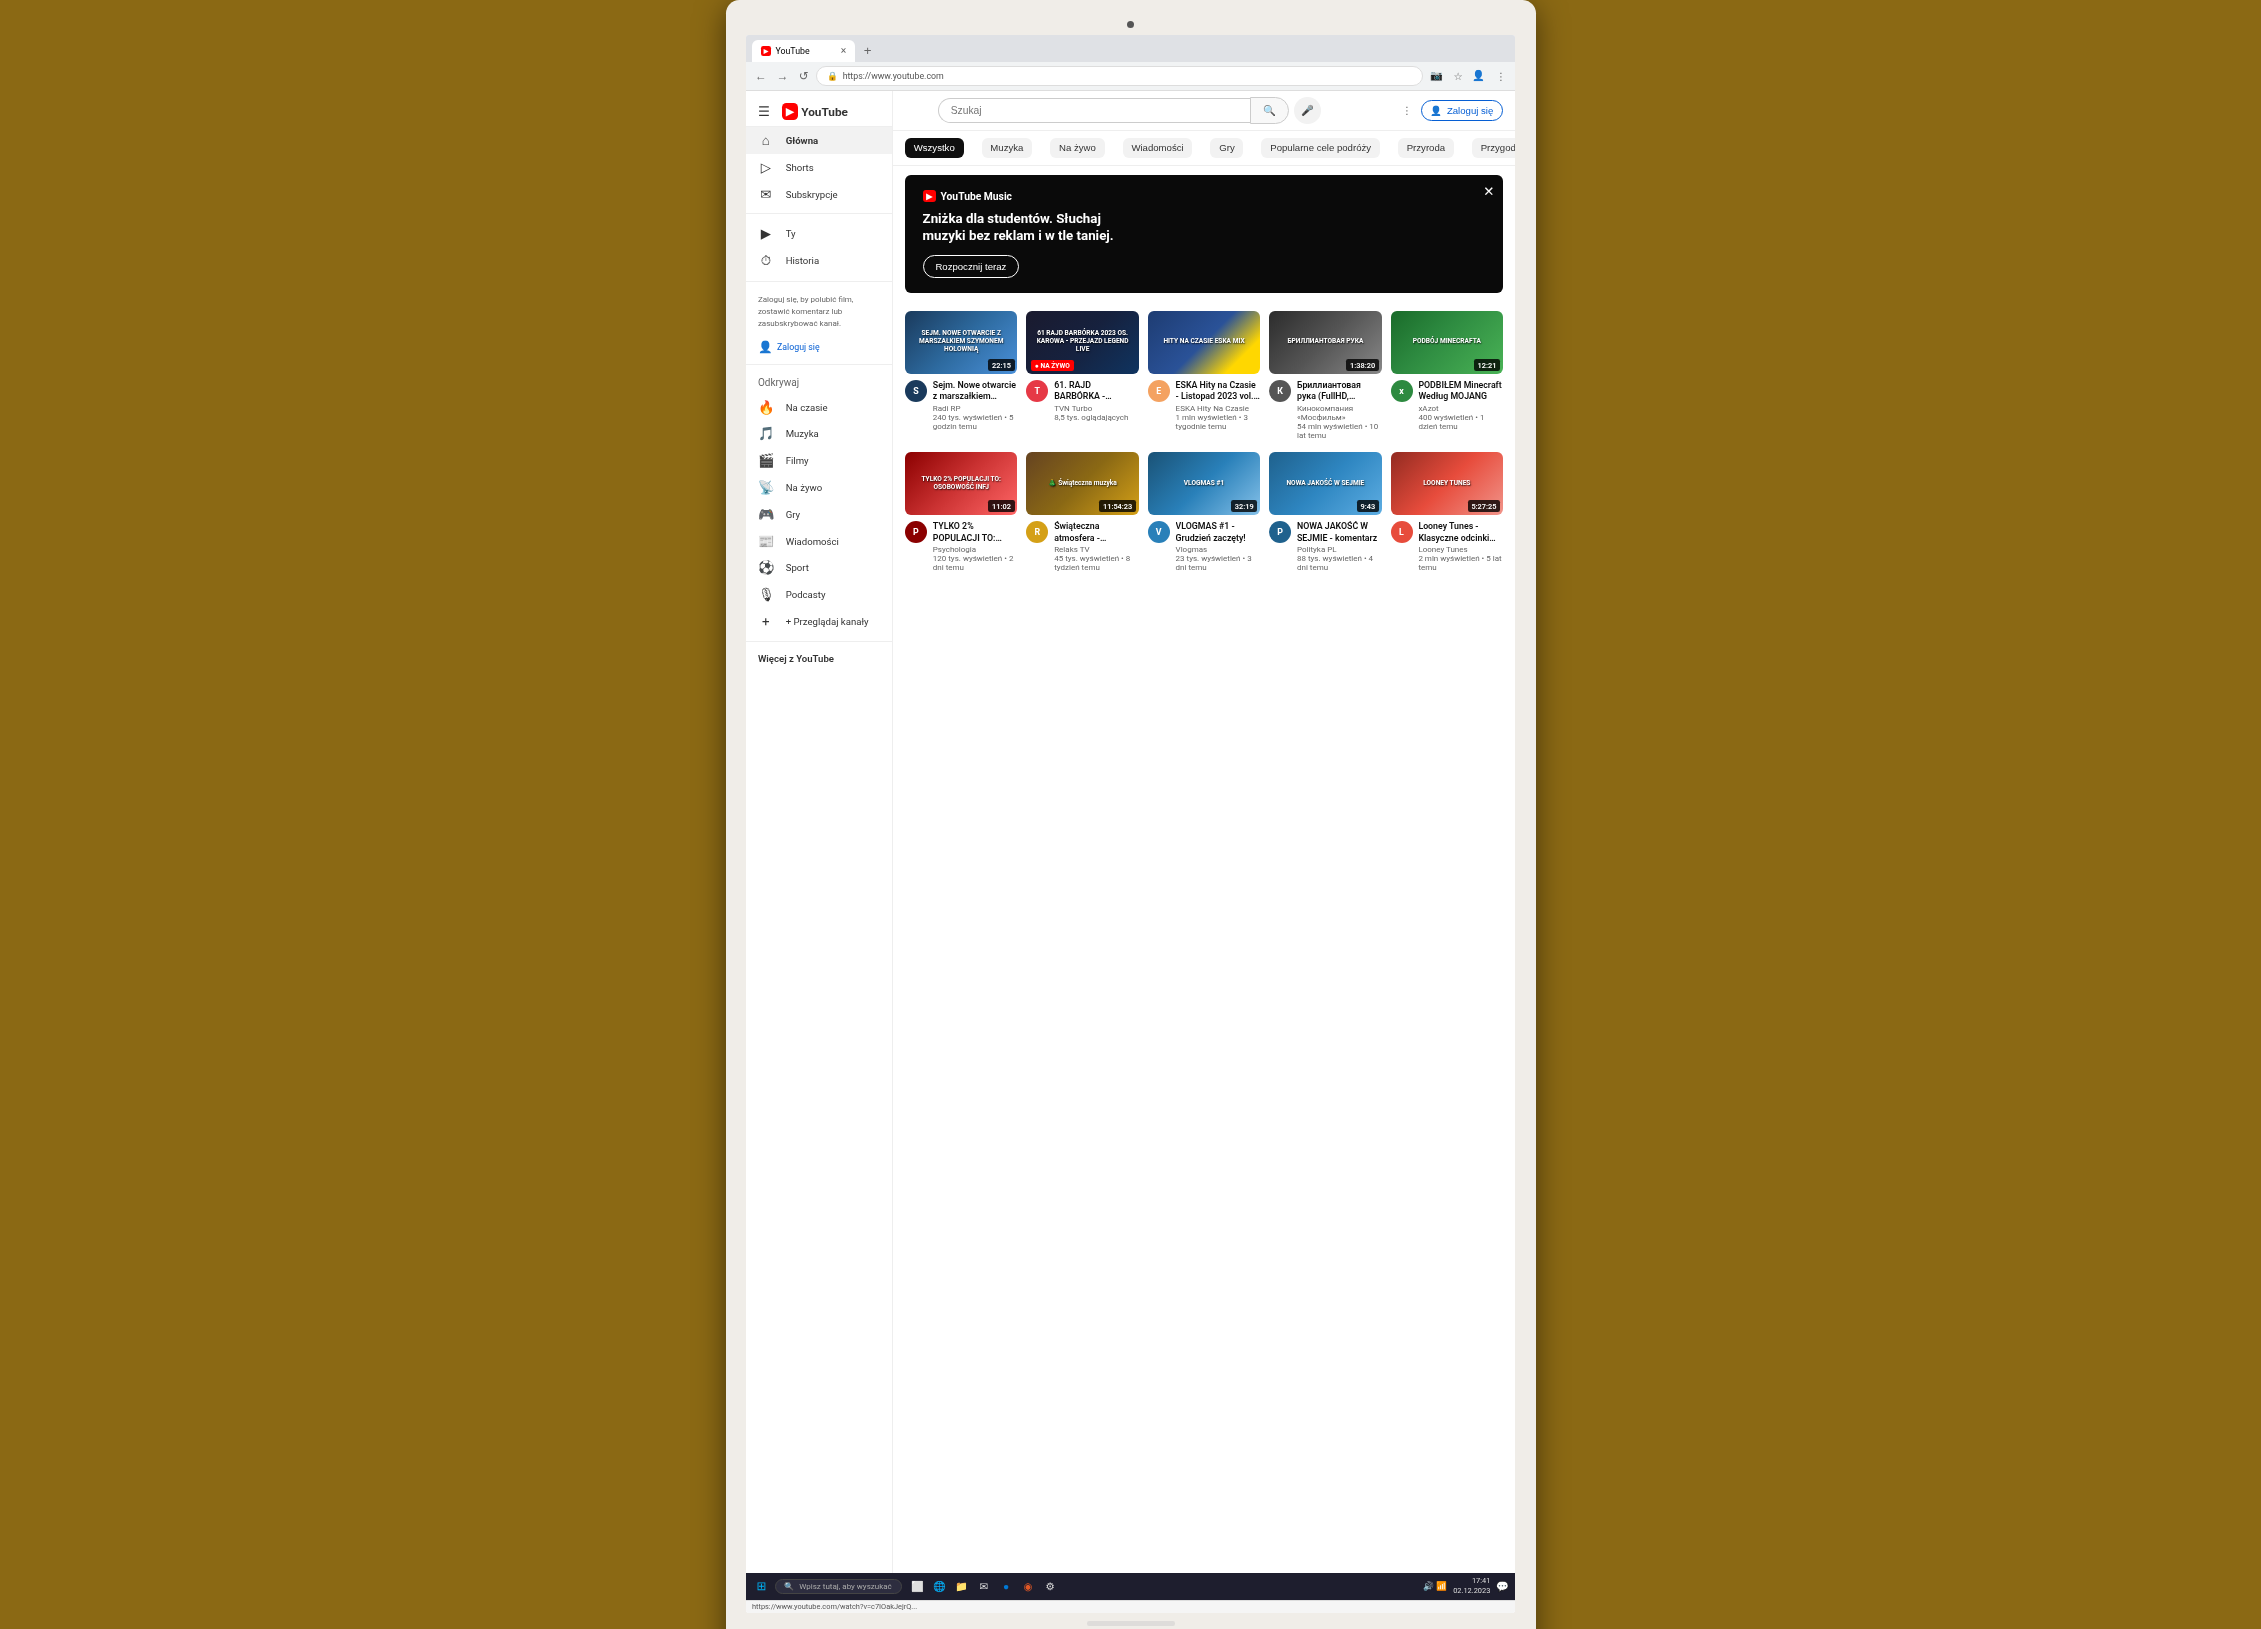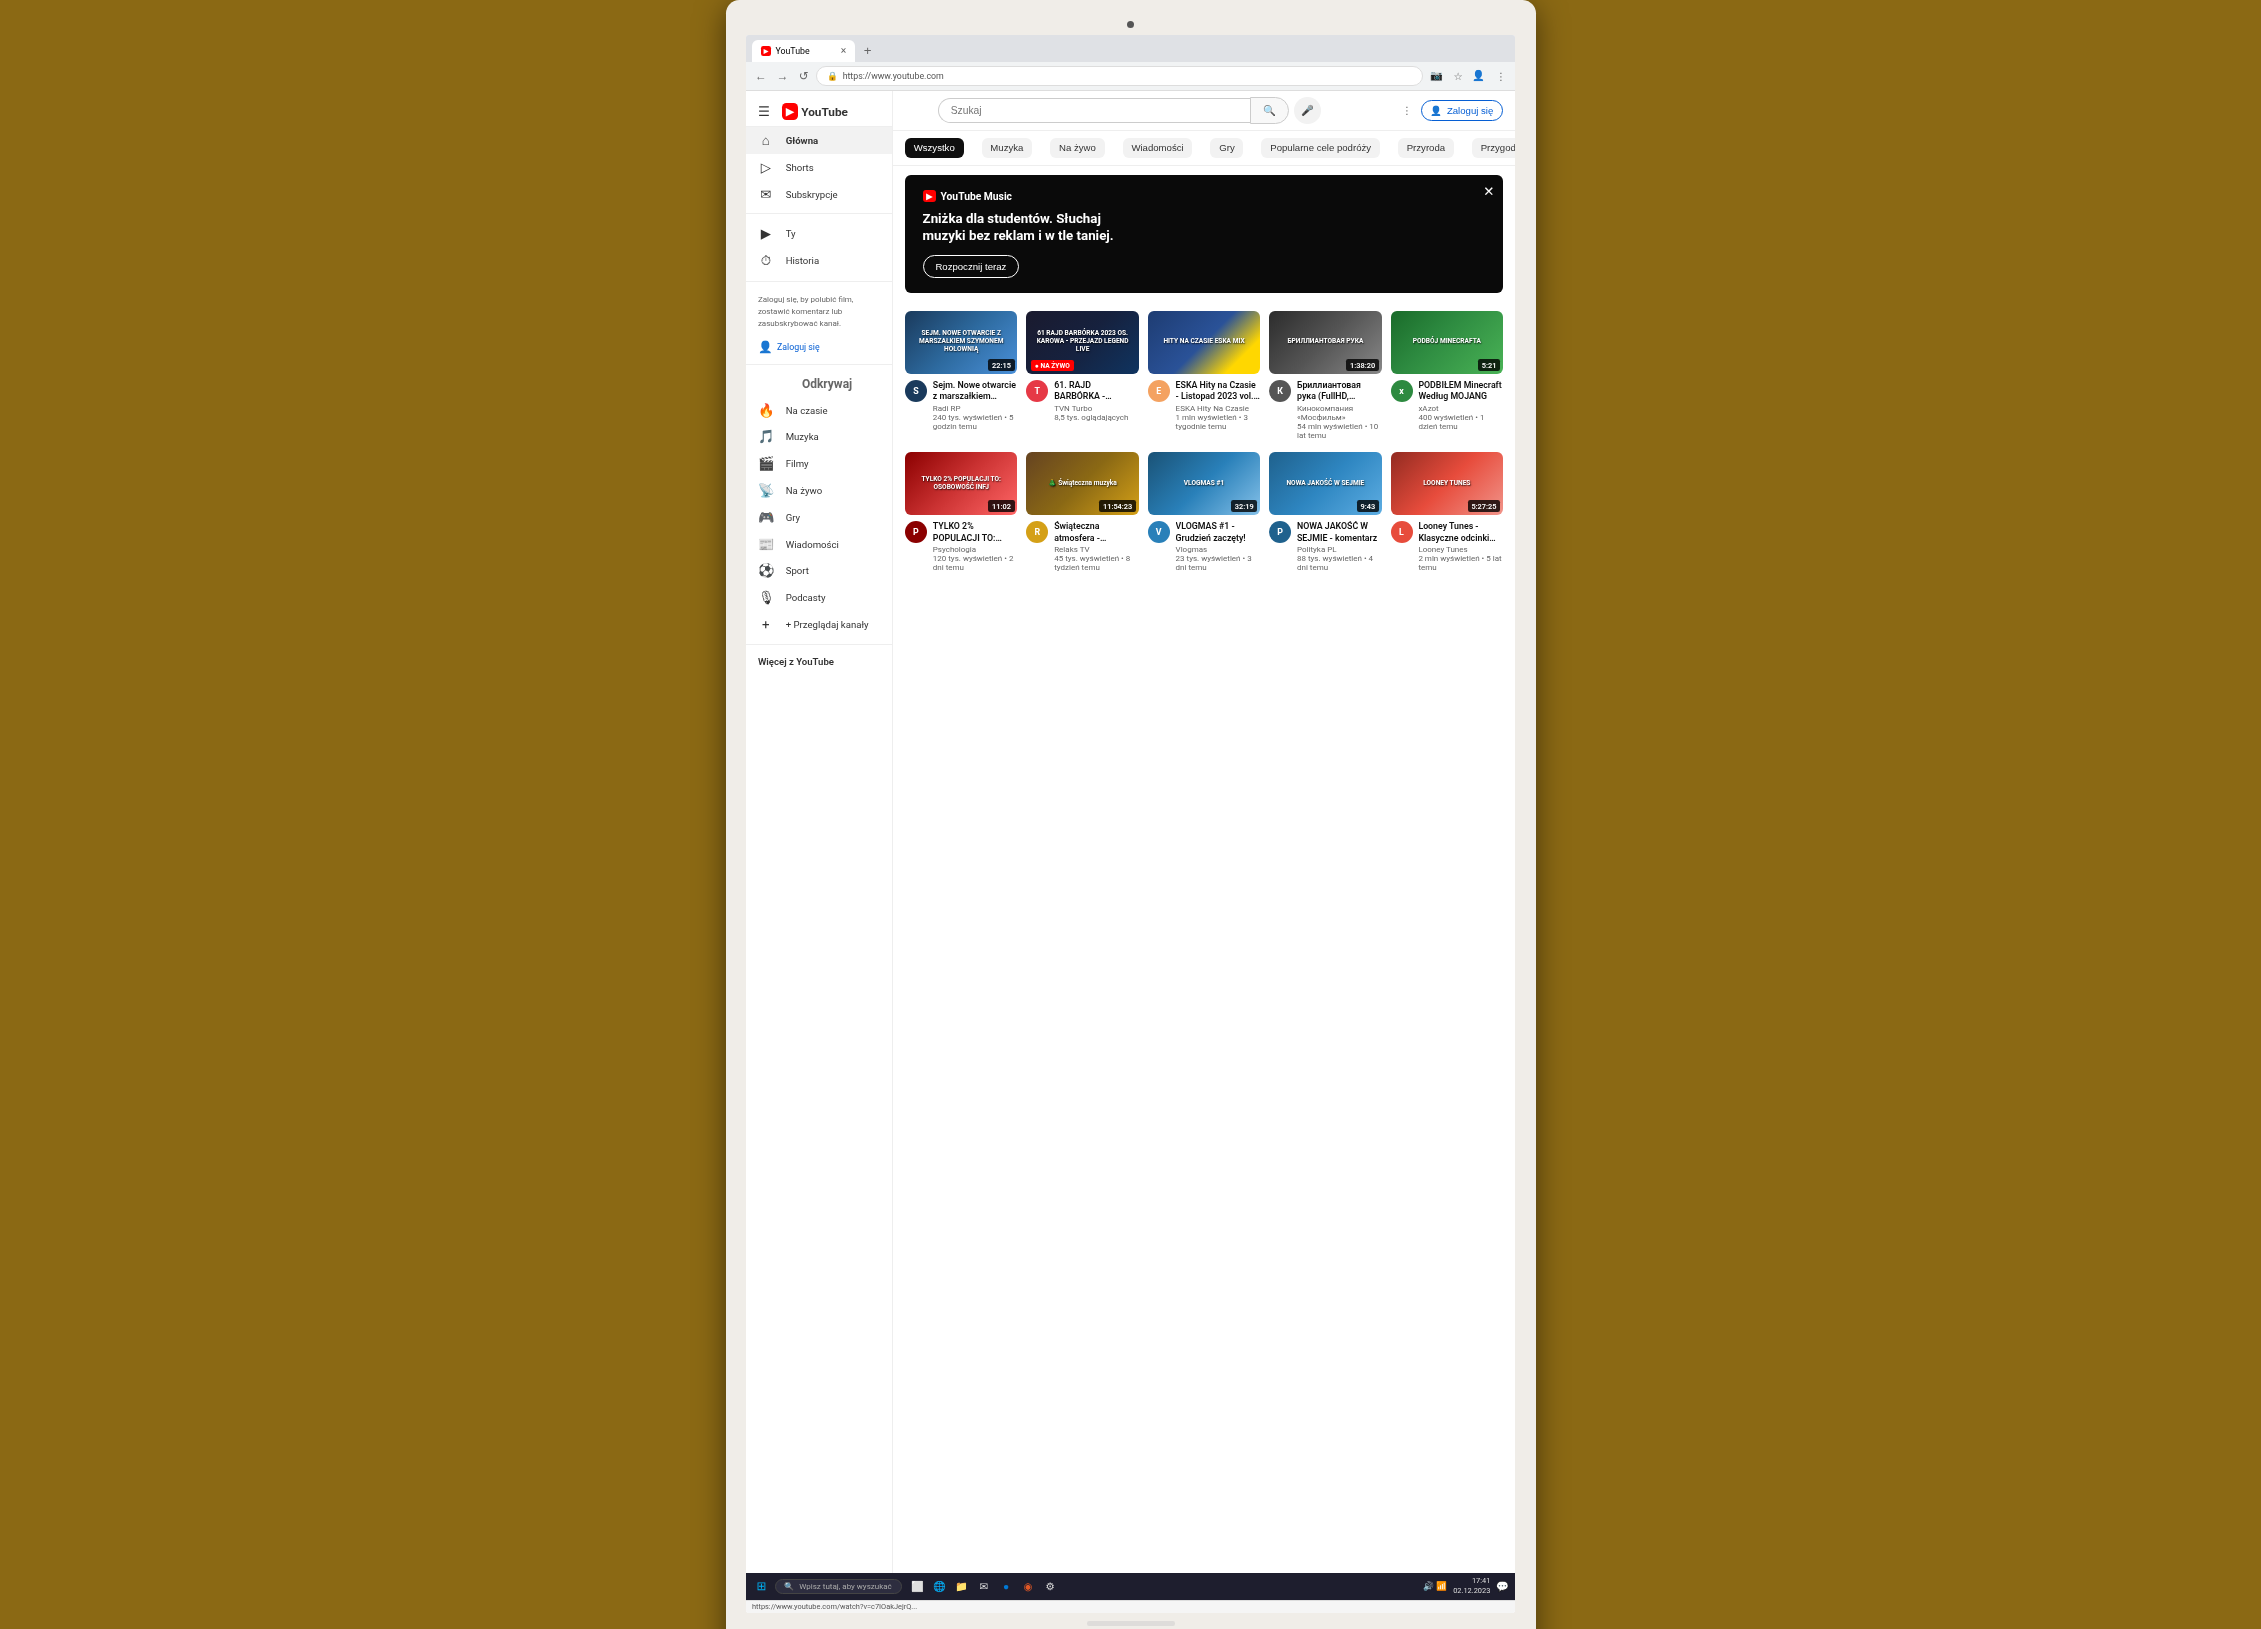--- a/index.html
+++ b/index.html
@@ -207,25 +207,24 @@
     }
 
     .sidebar-nav-item .nav-icon {
       font-size: 13.3px;
       width: 16px;
       text-align: center;
     }
 
     .sidebar-section {
       padding: 5.9px 11.8px;
-      font-size: 12px;
+      font-size: 10px;
       color: #666;
-      font-weight: 700;
+      font-weight: 400;
       margin-top: 5.9px;
-      margin-left: 44px;
     }
 
     .sidebar-promo {
       padding: 5.9px 11.8px;
       font-size: 8px;
       color: #666;
       line-height: 1.5;
     }
 
     .signin-link-sidebar {
@@ -851,21 +850,21 @@
                 <div class="video-stats">54 mln wyświetleń • 10 lat temu</div>
               </div>
             </div>
           </div>
 
           <div class="video-card">
             <div class="video-thumbnail thumb-5">
               <div class="thumb-overlay">
                 <span class="thumb-text">PODBÓJ MINECRAFTA</span>
               </div>
-              <span class="video-duration">5:21</span>
+              <span class="video-duration">12:21</span>
             </div>
             <div class="video-info">
               <div class="channel-avatar" style="background:#2d8a40">x</div>
               <div class="video-meta">
                 <div class="video-title">PODBIŁEM Minecraft Według MOJANG</div>
                 <div class="channel-name">xAzot</div>
                 <div class="video-stats">400 wyświetleń • 1 dzień temu</div>
               </div>
             </div>
           </div>

